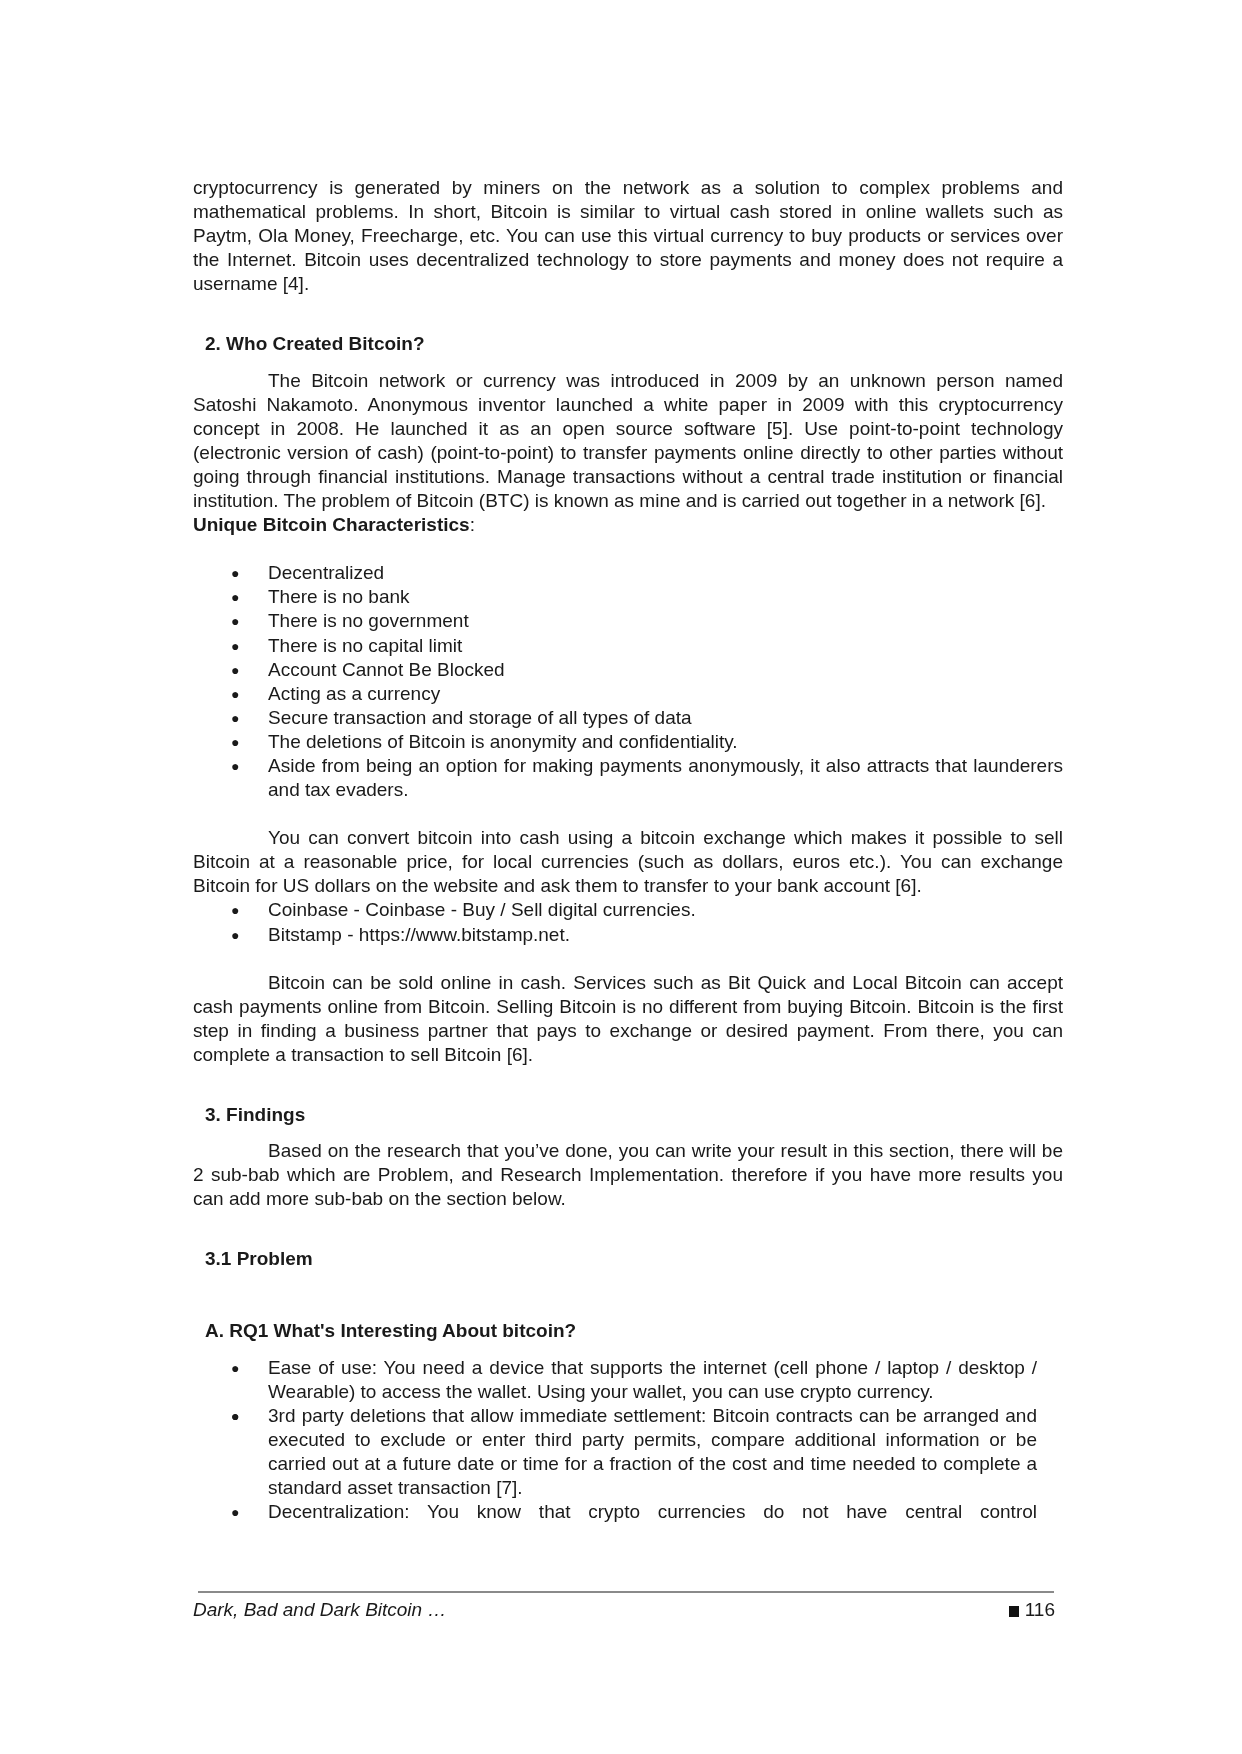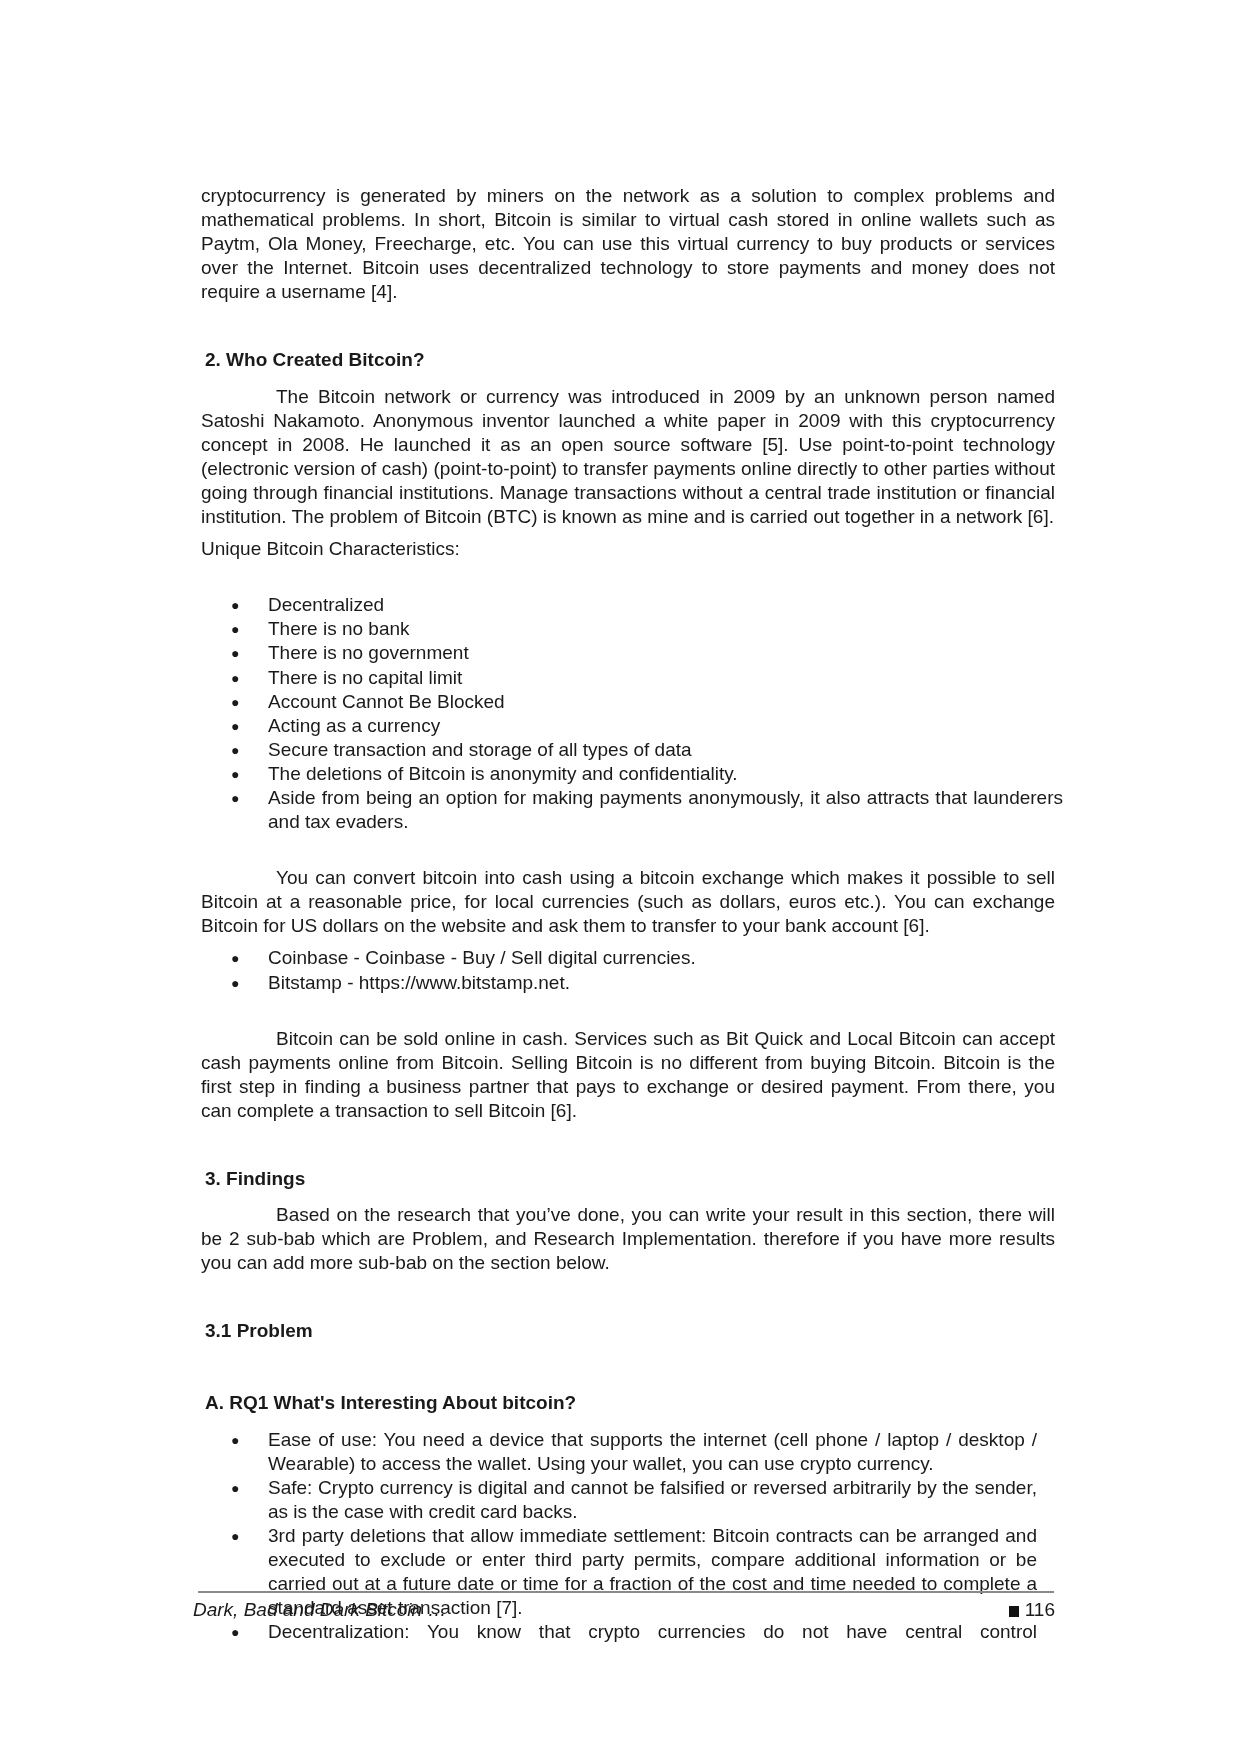--- a/index.html
+++ b/index.html
@@ -4,25 +4,25 @@
 <style>
   html, body { margin: 0; padding: 0; background: #ffffff; }
   body {
     width: 1242px; height: 1754px; position: relative; overflow: hidden;
     font-family: "Liberation Sans", sans-serif; color: #1a1a1a;
   }
   .page {
     position: absolute; left: 193px; top: 176px; width: 870px;
     font-size: 19px; line-height: 24.1px;
   }
-  p { margin: 8px; text-align: justify; }
+  p { margin: 0; text-align: justify; }
   .indent { text-indent: 75px; }
   .gap { height: 24px; }
   h3 { margin: 12px; font-size: 19px; font-weight: bold; line-height: 24.1px; }
-  .inline-bold { font-weight: normal; }
+  .inline-bold { font-weight: bold; }
   ul { list-style: none; margin: 0; padding: 0; }
   ul.bullets li {
     position: relative; padding-left: 75px; text-align: justify;
   }
   ul.bullets.narrow li { padding-right: 26px; }
   .bullet {
     position: absolute; left: 38px; top: 0; font-size: 14px;
   }
   .footer-rule {
     position: absolute; left: 198px; top: 1591px; width: 856px; height: 2px;
@@ -79,21 +79,21 @@
   <h3>3. Findings</h3>
   <p class="indent">Based on the research that you’ve done, you can write your result in this section, there will be 2 sub-bab which are Problem, and Research Implementation. therefore if you have more results you can add more sub-bab on the section below.</p>
   <div class="gap"></div>
 
   <h3>3.1 Problem</h3>
   <div class="gap"></div>
 
   <h3>A. RQ1 What's Interesting About bitcoin?</h3>
   <ul class="bullets narrow">
     <li><span class="bullet">●</span><span>Ease of use: You need a device that supports the internet (cell phone / laptop / desktop / Wearable) to access the wallet. Using your wallet, you can use crypto currency.</span></li>
-    <li><span class="bullet">●</span><span>Safe: Crypto currency is digital and cannot be falsified or reversed arbitrarily by the sender, as is the case with credit card backs.</span></li>
+    <li><span class="bullet">●</span></li>
     <li><span class="bullet">●</span><span>3rd party deletions that allow immediate settlement: Bitcoin contracts can be arranged and executed to exclude or enter third party permits, compare additional information or be carried out at a future date or time for a fraction of the cost and time needed to complete a standard asset transaction [7].</span></li>
     <li style="text-align-last: justify;"><span class="bullet">●</span><span>Decentralization: You know that crypto currencies do not have central control</span></li>
   </ul>
 </div>
 
 <div class="footer-rule"></div>
 <div class="footer-left">Dark, Bad and Dark Bitcoin …</div>
 <div class="footer-right"><span class="square-icon"></span><span>116</span></div>
 
 </body></html>

